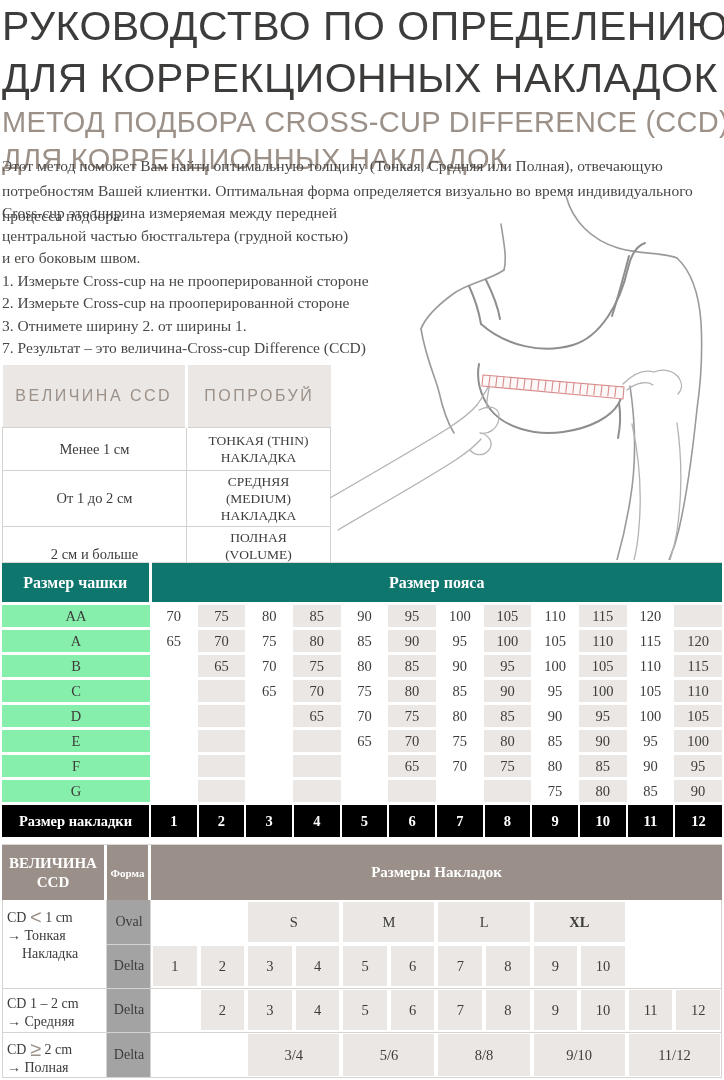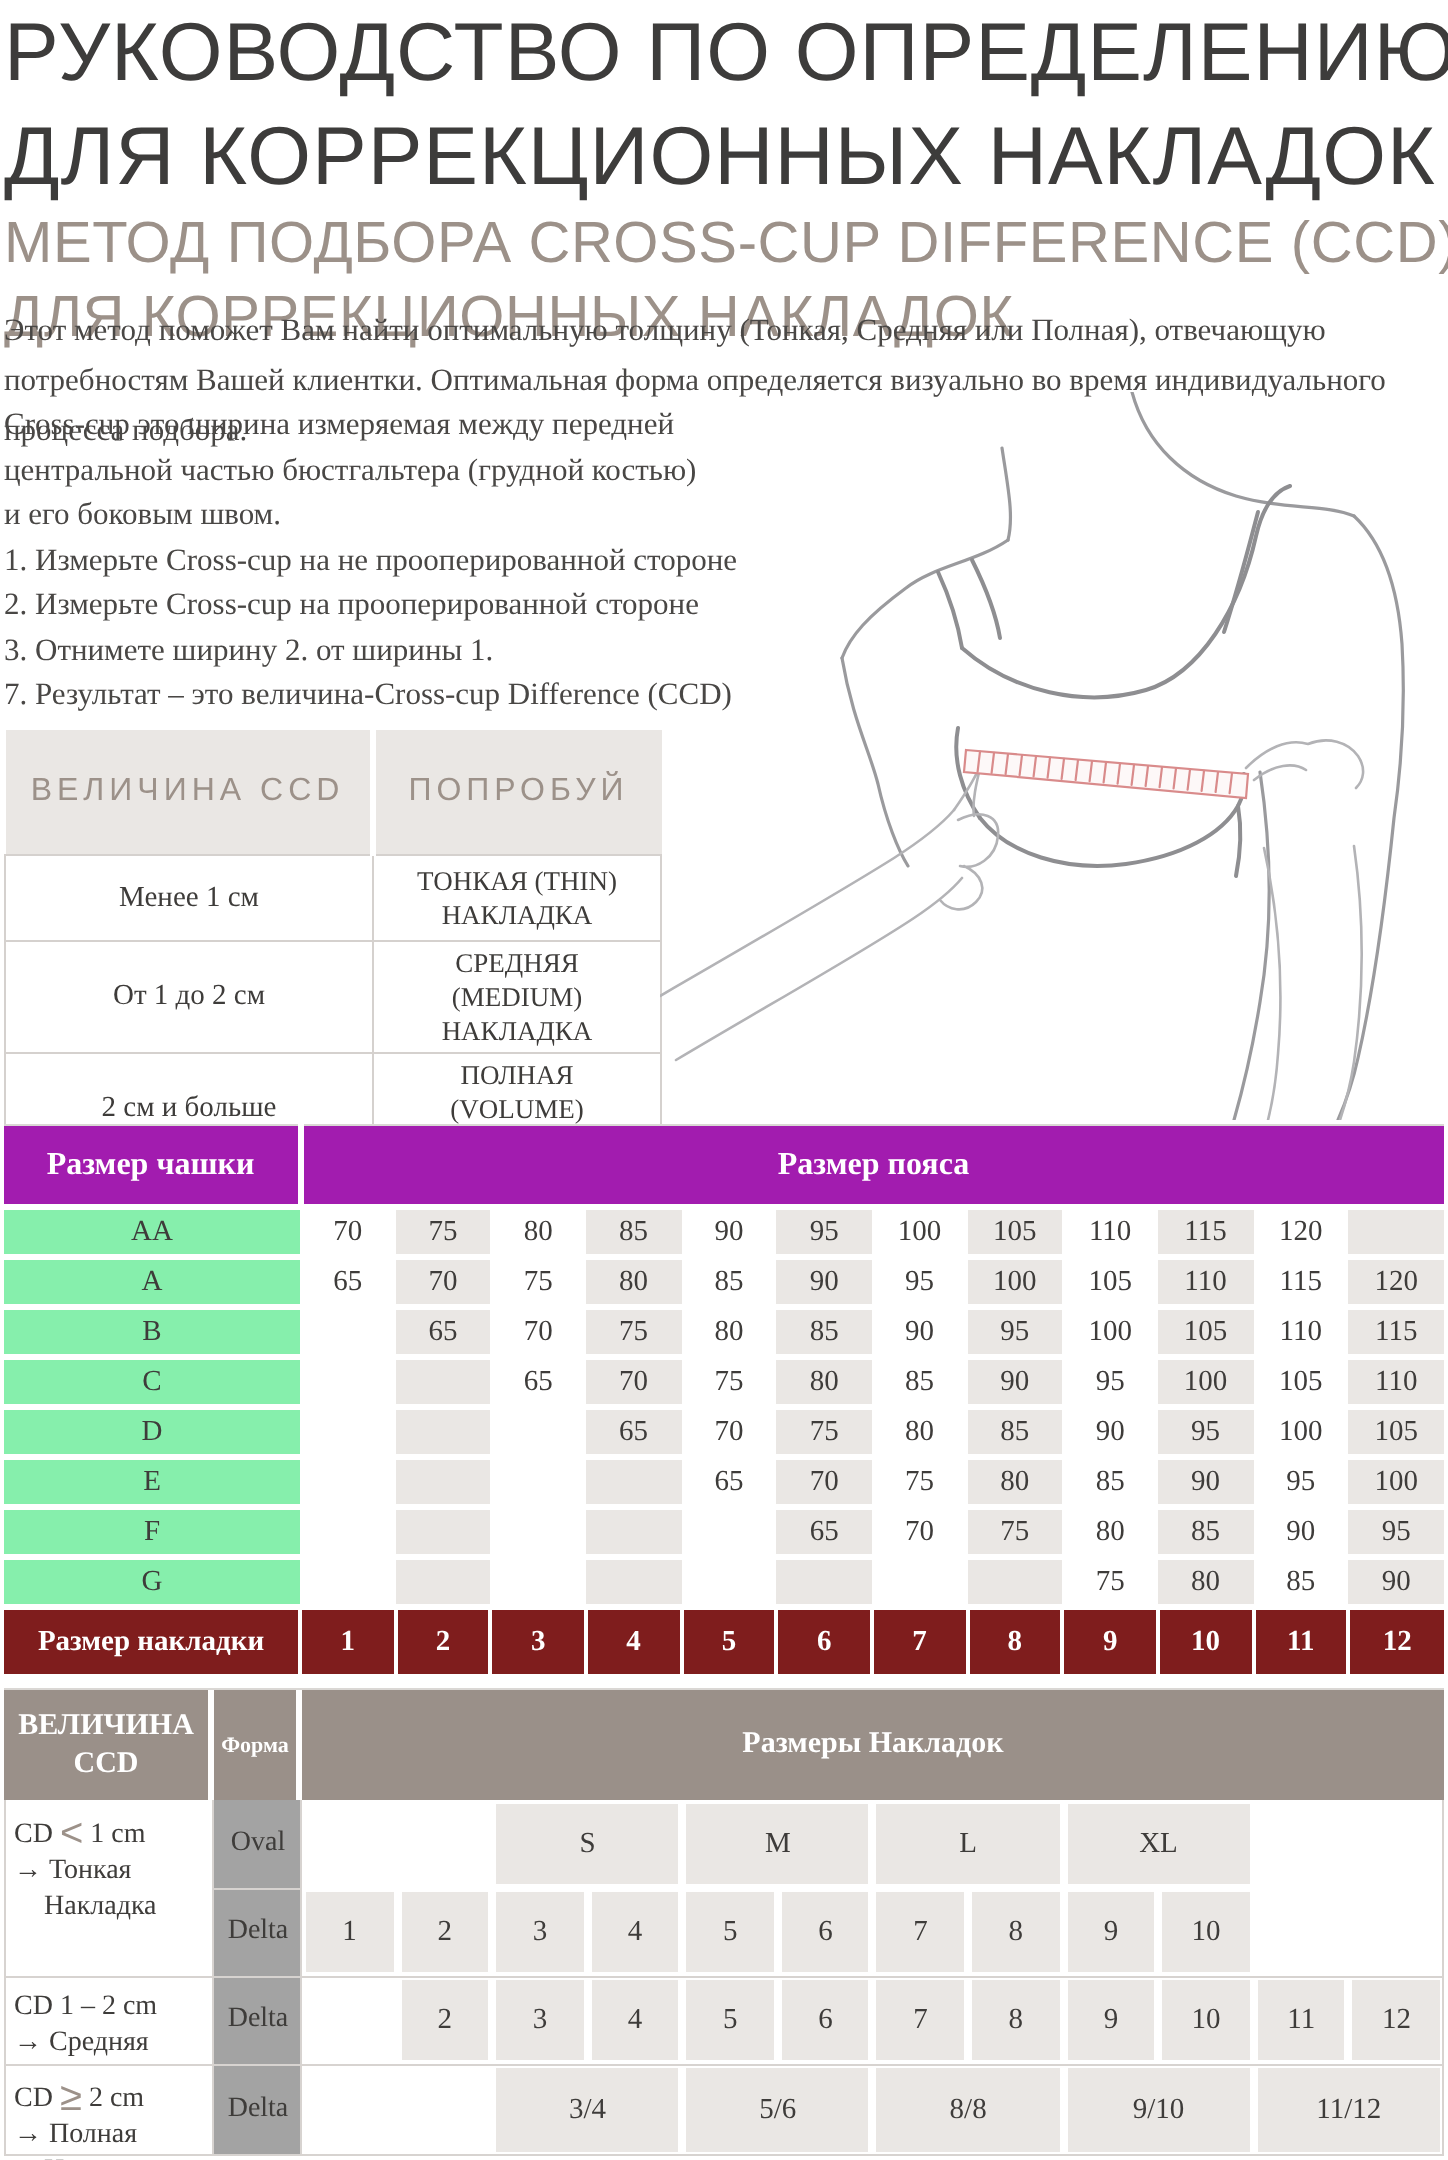--- a/index.html
+++ b/index.html
@@ -45,33 +45,33 @@
   }
   #ccd-table td.try{font-size:13.5px;line-height:17px;padding:2px 14px;}
   
   #illustration{position:absolute;left:330px;top:196px;}
   
   #size-table{
     position:absolute;top:562px;left:2px;width:720px;
     border-collapse:collapse;table-layout:fixed;border-top:1px solid #dad7d4;
   }
   #size-table th{
-    background:#a21caf;color:#fff;font-weight:bold;font-size:16px;
+    background:#0f766e;color:#fff;font-weight:bold;font-size:16px;
     height:37px;border-bottom:3px solid #fff;text-align:center;
   }
   #size-table th.cup-h{border-right:3px solid #fff;}
   #size-table td{
     height:20px;border-bottom:3px solid #fff;text-align:center;
     font-size:14.5px;color:#3e3c3a;
   }
   #size-table td.st-label{background:#86efac;}
   #size-table td.st-cell{background:#ffffff;}
   #size-table td.st-cell.g{background:#eae7e4;}
   #size-table tfoot td{
-    background:#7f1d1d;color:#fff;font-weight:bold;font-size:14.5px;
+    background:#000000;color:#fff;font-weight:bold;font-size:14.5px;
     height:30px;border-bottom:none;border-left:2px solid #fff;
   }
   #size-table tfoot td:first-child{border-left:none;}
   
   #pad-table{
     position:absolute;top:844px;left:2px;width:720px;height:234px;
     border-top:1px solid #dad7d4;
   }
   #pad-grid{
     display:grid;width:720px;height:233px;
@@ -368,21 +368,21 @@
   <div class="pt-label" style="grid-area: 2 / 1 / span 2;">
         <div class="cond-line">CD <span class="op">&lt;</span> 1 cm</div>
         <div class="res-line">→ Тонкая</div>
         <div class="res-line2">Накладка</div>
       </div>
       <div class="pt-shape" style="grid-area: 2 / 2;">Oval</div>
       <div class="pt-cell white" style="grid-area: 2 / 3 / auto / span 2;"></div>
       <div class="pt-cell gray" style="grid-area: 2 / 5 / auto / span 2;">S</div>
       <div class="pt-cell gray" style="grid-area: 2 / 7 / auto / span 2;">M</div>
       <div class="pt-cell gray" style="grid-area: 2 / 9 / auto / span 2;">L</div>
-      <div class="pt-cell gray" style="grid-area: 2 / 11 / auto / span 2;">XL</div>
+      <div class="pt-cell gray" style="grid-area: 2 / 11 / auto / span 2; font-weight: bold;">XL</div>
       <div class="pt-cell white" style="grid-area: 2 / 13 / auto / span 2;"></div>
       <div class="pt-shape" style="grid-area: 3 / 2;">Delta</div>
       <div class="pt-cell gray" style="grid-area: 3 / 3 / auto / span 1;">1</div>
       <div class="pt-cell gray" style="grid-area: 3 / 4 / auto / span 1;">2</div>
       <div class="pt-cell gray" style="grid-area: 3 / 5 / auto / span 1;">3</div>
       <div class="pt-cell gray" style="grid-area: 3 / 6 / auto / span 1;">4</div>
       <div class="pt-cell gray" style="grid-area: 3 / 7 / auto / span 1;">5</div>
       <div class="pt-cell gray" style="grid-area: 3 / 8 / auto / span 1;">6</div>
       <div class="pt-cell gray" style="grid-area: 3 / 9 / auto / span 1;">7</div>
       <div class="pt-cell gray" style="grid-area: 3 / 10 / auto / span 1;">8</div>

